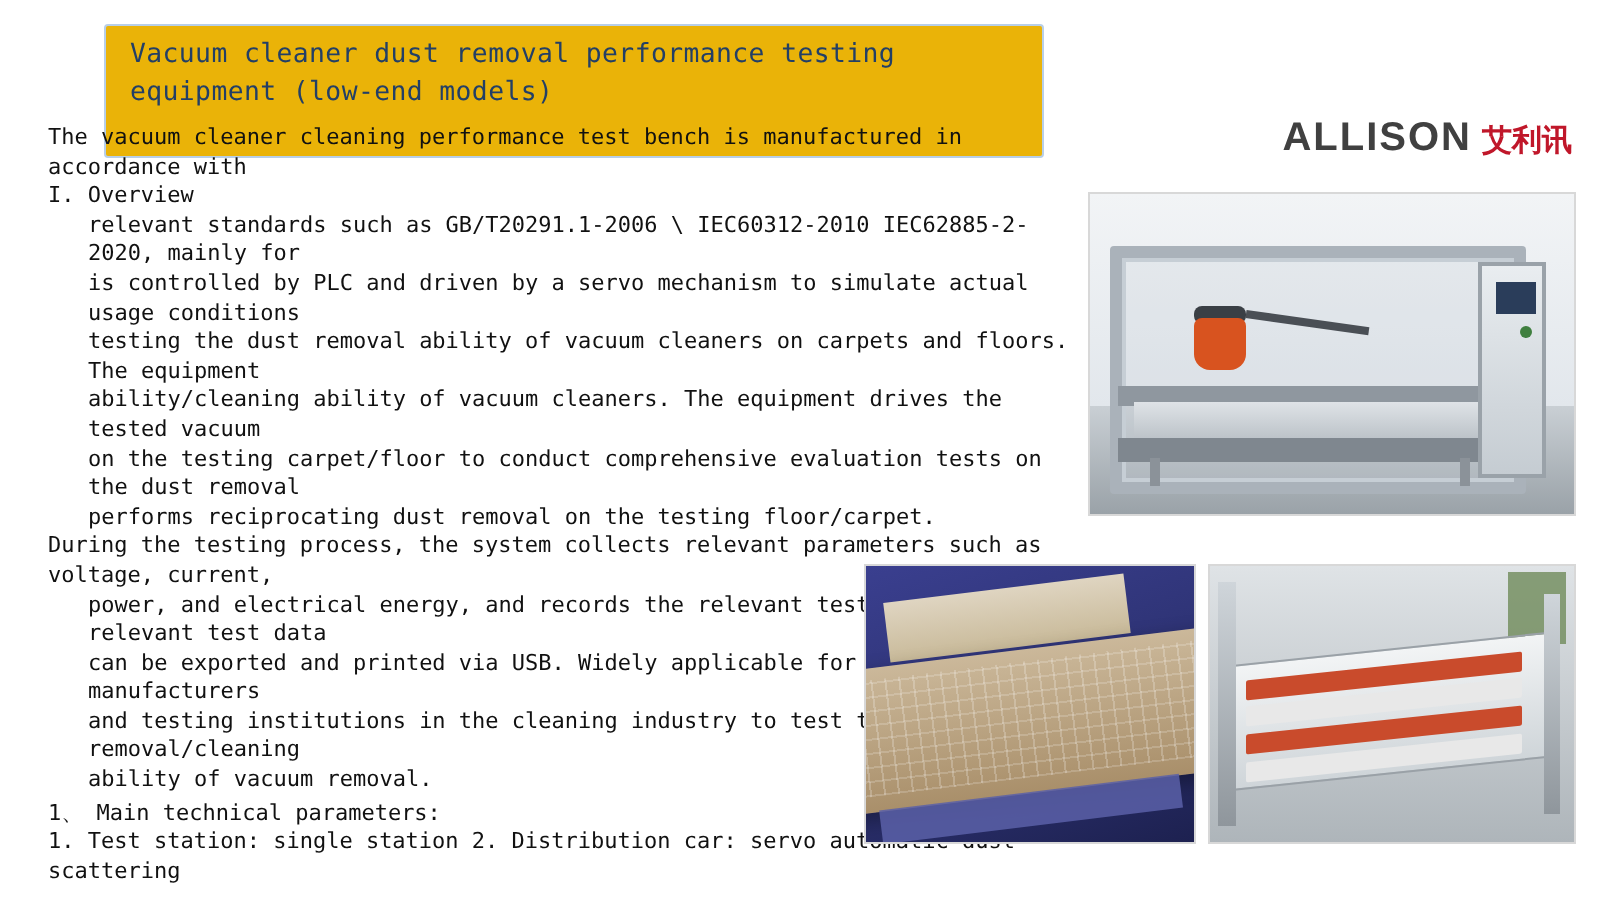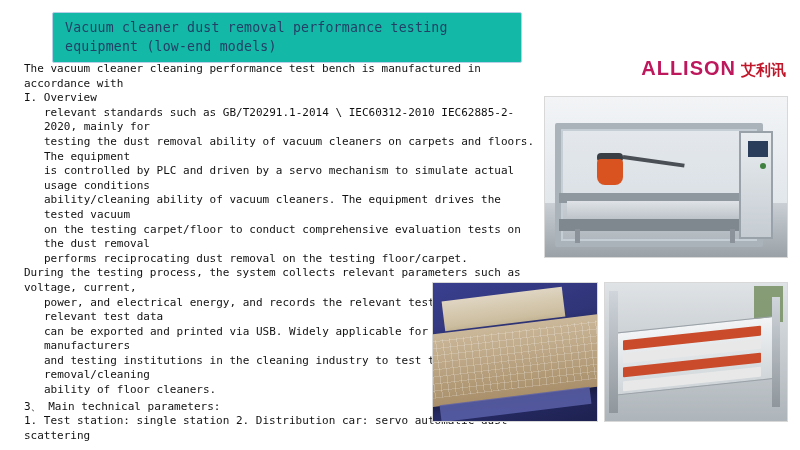--- a/index.html
+++ b/index.html
@@ -22,24 +22,24 @@
     box-sizing: border-box;
   }
 
   
   .title-box {
     position: absolute;
     left: 52px;
     top: 12px;
     width: 470px;
     min-height: 46px;
-    background: #14b8a6;
+    background: #eab308;
     border: 1px solid #b8cfe8;
     border-radius: 2px;
-    padding: 5px 10px 6px 12px;
+    padding: 5px 10px 22px 12px;
     box-sizing: border-box;
   }
   .title-text {
     font-family: "DejaVu Sans Mono", monospace;
     font-size: 13.2px;
     line-height: 19px;
     color: #233f66;
     letter-spacing: 0.2px;
   }
   .brand {
@@ -48,21 +48,21 @@
     top: 22px;
     display: flex;
     align-items: baseline;
     gap: 5px;
   }
   .brand-en {
     font-family: "Liberation Sans", sans-serif;
     font-weight: bold;
     font-size: 20px;
     letter-spacing: 1px;
-    color: #be185d;
+    color: #404040;
   }
   .brand-cn {
     font-family: "DejaVu Sans", sans-serif;
     font-weight: bold;
     font-size: 15px;
     color: #c0172a;
     margin-top: 39px;
   }
 
   
@@ -270,34 +270,34 @@
   <div class="brand">
     <span class="brand-en">ALLISON</span>
     <span class="brand-cn">艾利讯</span>
   </div>
 
   <div class="body-col">
 
     <div class="ln">The vacuum cleaner cleaning performance test bench is manufactured in accordance with</div>
 
     <div class="ln">I. Overview</div>
-    <div class="ln indent">relevant standards such as GB/T20291.1-2014 \ IEC60312-2010 IEC62885-2-2020, mainly for</div>
+    <div class="ln indent">relevant standards such as GB/T20291.1-2006 \ IEC60312-2010 IEC62885-2-2020, mainly for</div>
+    <div class="ln indent">is controlled by PLC and driven by a servo mechanism to simulate actual usage conditions</div>
     <div class="ln indent">testing the dust removal ability of vacuum cleaners on carpets and floors. The equipment</div>
-    <div class="ln indent">is controlled by PLC and driven by a servo mechanism to simulate actual usage conditions</div>
     <div class="ln indent">ability/cleaning ability of vacuum cleaners. The equipment drives the tested vacuum</div>
     <div class="ln indent">on the testing carpet/floor to conduct comprehensive evaluation tests on the dust removal</div>
     <div class="ln indent">performs reciprocating dust removal on the testing floor/carpet.</div>
 
     <div class="ln">During the testing process, the system collects relevant parameters such as voltage, current,</div>
     <div class="ln indent">power, and electrical energy, and records the relevant test data. The relevant test data</div>
     <div class="ln indent">can be exported and printed via USB. Widely applicable for vacuum cleaner manufacturers</div>
     <div class="ln indent">and testing institutions in the cleaning industry to test the dust removal/cleaning</div>
-    <div class="ln indent">ability of floor cleaners.</div>
-
-    <div class="ln sec">3、 Main technical parameters:</div>
+    <div class="ln indent">ability of vacuum removal.</div>
+
+    <div class="ln sec">1、 Main technical parameters:</div>
     <div class="ln">1. Test station: single station 2. Distribution car: servo automatic dust scattering</div>
 
   </div>
 
   <div class="photo photo-main">
     <div class="m-wall"></div>
     <div class="m-floor"></div>
     <div class="m-frame"></div>
     <div class="m-rail"></div>
     <div class="m-bed"></div>

